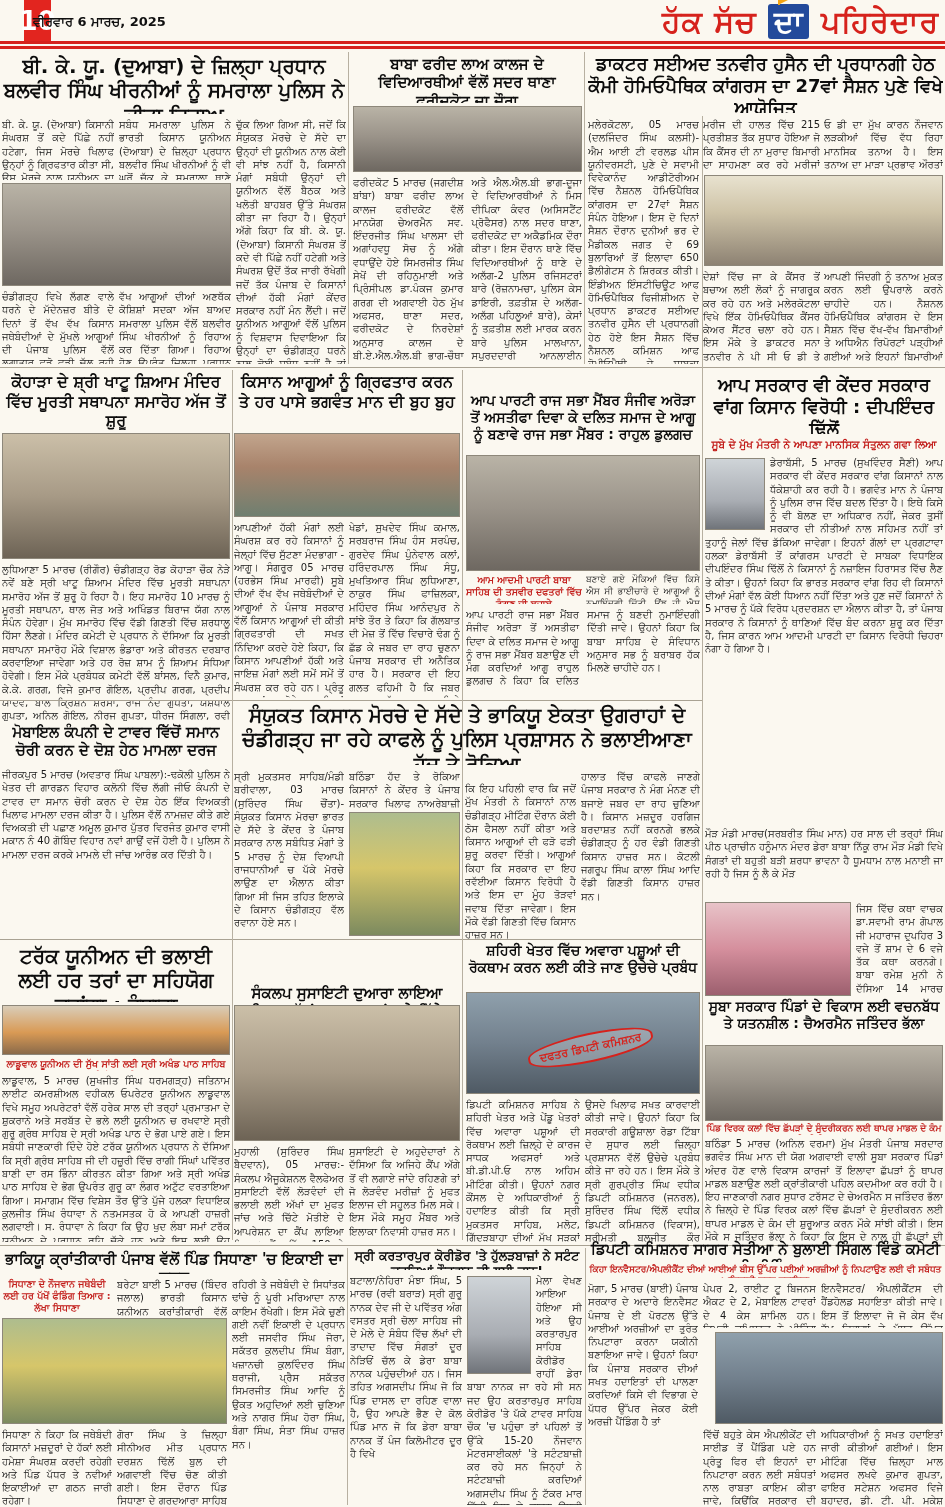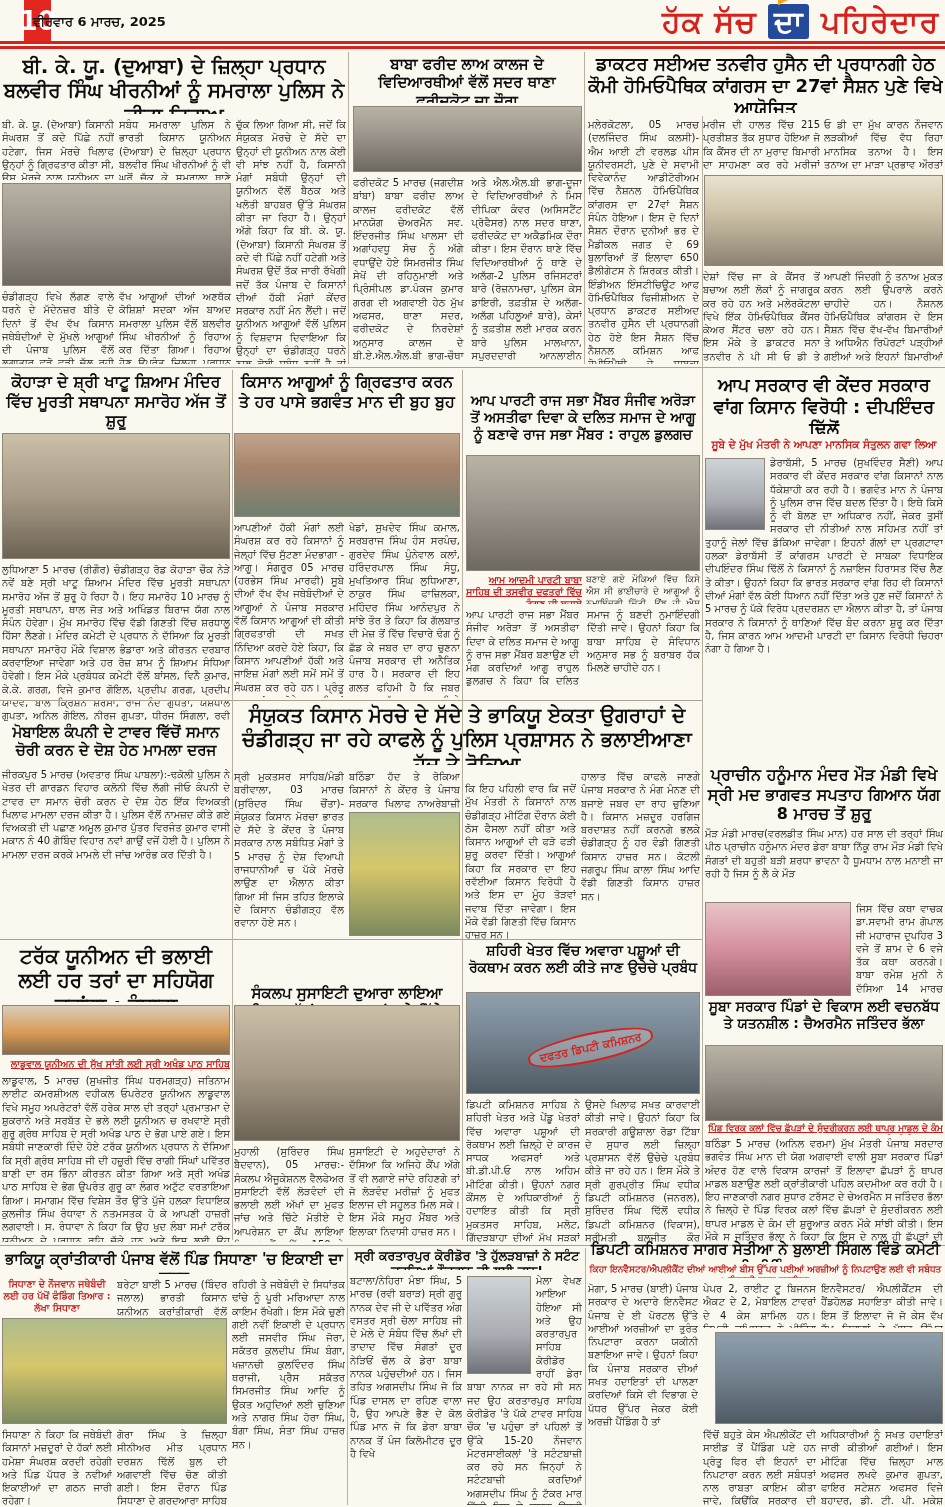--- a/index.html
+++ b/index.html
@@ -13,21 +13,21 @@
   .logo{color:#d6221c;font-weight:bold;font-size:30px;letter-spacing:1px;white-space:nowrap;}
   .logo .da{background:#234a9b;color:#fff;padding:0 6px;border-radius:3px;position:relative;}
   .flag{position:absolute;width:0;height:0;border-left:14px solid #f4a413;border-top:7px solid transparent;
         border-bottom:7px solid transparent;top:-14px;left:12px;}
   .flagpole{position:absolute;width:2px;height:16px;background:#f4a413;top:-15px;left:10px;}
   .redrule{background:#d6221c;height:3px;}
   
   .hl{font-weight:bold;color:#0c0c0c;text-align:center;line-height:1.22;overflow:hidden;}
   .bt{font-size:10px;line-height:1.33;text-align:justify;color:#1b1b1b;overflow:hidden;}
   .subhead-red{color:#c21d1a;font-weight:bold;text-align:center;overflow:hidden;}
-  .cap-red{color:#c21d1a;font-weight:bold;font-size:9.5px;text-align:right;line-height:1.25;overflow:hidden;text-decoration:underline;}
+  .cap-red{color:#c21d1a;font-weight:bold;font-size:9.5px;text-align:center;line-height:1.25;overflow:hidden;}
   .cols2{column-count:2;column-gap:8px;}
   
   .photo{border:1px solid #8d877a;overflow:hidden;}
   .ph-group{background:linear-gradient(180deg,#b9b3a6 0%,#9b948a 45%,#6e6861 100%);}
   .ph-stage{background:linear-gradient(180deg,#e8e2cf 0%,#cfc4a8 40%,#8d8273 100%);}
   .ph-flags{background:linear-gradient(180deg,#aebd8e 0%,#d6c66a 45%,#7c8a5f 100%);}
   .ph-brick{background:linear-gradient(180deg,#c2a58d 0%,#a8836b 40%,#6f7f70 100%);}
   .ph-meeting{background:linear-gradient(180deg,#8fa0ac 0%,#72808d 50%,#4f5a64 100%);}
   .ph-saint{background:linear-gradient(180deg,#e8c3c8 0%,#d58f9d 50%,#9c5f6e 100%);}
   .ph-saffron{background:linear-gradient(180deg,#d9cdb9 0%,#d99a55 55%,#8a6a4a 100%);}
@@ -106,22 +106,21 @@
   <div class="abs hl" style="left:2px;top:723px;width:228px;height:40px;font-size:15px;">ਮੋਬਾਇਲ ਕੰਪਨੀ ਦੇ ਟਾਵਰ ਵਿੱਚੋਂ ਸਮਾਨ ਚੋਰੀ ਕਰਨ ਦੇ ਦੋਸ਼ ਹੇਠ ਮਾਮਲਾ ਦਰਜ</div>
   <div class="abs bt" style="left:2px;top:768px;width:228px;height:168px;">ਜੀਰਕਪੁਰ 5 ਮਾਰਚ (ਅਵਤਾਰ ਸਿੰਘ ਪਾਬਲਾ):-ਢਕੋਲੀ ਪੁਲਿਸ ਨੇ ਖੇਤਰ ਦੀ ਗਾਰਡਨ ਵਿਹਾਰ ਕਲੋਨੀ ਵਿੱਚ ਲੱਗੀ ਜੀਓ ਕੰਪਨੀ ਦੇ ਟਾਵਰ ਦਾ ਸਮਾਨ ਚੋਰੀ ਕਰਨ ਦੇ ਦੋਸ਼ ਹੇਠ ਇੱਕ ਵਿਅਕਤੀ ਖਿਲਾਫ ਮਾਮਲਾ ਦਰਜ ਕੀਤਾ ਹੈ। ਪੁਲਿਸ ਵੱਲੋਂ ਨਾਮਜ਼ਦ ਕੀਤੇ ਗਏ ਵਿਅਕਤੀ ਦੀ ਪਛਾਣ ਅਮੂਲ ਕੁਮਾਰ ਪੁੱਤਰ ਵਿਰਜੰਤ ਕੁਮਾਰ ਵਾਸੀ ਮਕਾਨ ਨੰ 40 ਗੋਬਿੰਦ ਵਿਹਾਰ ਨਵਾਂ ਗਾਉਂ ਵਜੋਂ ਹੋਈ ਹੈ। ਪੁਲਿਸ ਨੇ ਮਾਮਲਾ ਦਰਜ ਕਰਕੇ ਮਾਮਲੇ ਦੀ ਜਾਂਚ ਆਰੰਭ ਕਰ ਦਿੱਤੀ ਹੈ।</div>
 
   <div class="abs hl" style="left:234px;top:703px;width:466px;height:62px;font-size:20px;">ਸੰਯੁਕਤ ਕਿਸਾਨ ਮੋਰਚੇ ਦੇ ਸੱਦੇ ਤੇ ਭਾਕਿਯੂ ਏਕਤਾ ਉਗਰਾਹਾਂ ਦੇ ਚੰਡੀਗੜ੍ਹ ਜਾ ਰਹੇ ਕਾਫਲੇ ਨੂੰ ਪੁਲਿਸ ਪ੍ਰਸ਼ਾਸਨ ਨੇ ਭਲਾਈਆਣਾ ਹੱਦ ਤੇ ਰੋਕਿਆ</div>
   <div class="abs bt" style="left:234px;top:770px;width:110px;height:166px;">ਸ੍ਰੀ ਮੁਕਤਸਰ ਸਾਹਿਬ/ਮੰਡੀ ਬਰੀਵਾਲਾ, 03 ਮਾਰਚ (ਸੁਰਿੰਦਰ ਸਿੰਘ ਚੌਂਤਾ)- ਸੰਯੁਕਤ ਕਿਸਾਨ ਮੋਰਚਾ ਭਾਰਤ ਦੇ ਸੱਦੇ ਤੇ ਕੇਂਦਰ ਤੇ ਪੰਜਾਬ ਸਰਕਾਰ ਨਾਲ ਸਬੰਧਿਤ ਮੰਗਾਂ ਤੇ 5 ਮਾਰਚ ਨੂੰ ਦੇਸ਼ ਵਿਆਪੀ ਰਾਜਧਾਨੀਆਂ ਚ ਪੱਕੇ ਮੋਰਚੇ ਲਾਉਣ ਦਾ ਐਲਾਨ ਕੀਤਾ ਗਿਆ ਸੀ ਜਿਸ ਤਹਿਤ ਇਲਾਕੇ ਦੇ ਕਿਸਾਨ ਚੰਡੀਗੜ੍ਹ ਵੱਲ ਰਵਾਨਾ ਹੋਏ ਸਨ।</div>
   <div class="abs bt" style="left:349px;top:770px;width:111px;height:40px;">ਬਠਿੰਡਾ ਹੱਦ ਤੇ ਰੋਕਿਆ ਕਿਸਾਨਾਂ ਨੇ ਕੇਂਦਰ ਤੇ ਪੰਜਾਬ ਸਰਕਾਰ ਖਿਲਾਫ ਨਾਅਰੇਬਾਜ਼ੀ ਵੀ ਕੀਤੀ। ਜ਼ਿਲ੍ਹਾ ਪ੍ਰਧਾਨ</div>
   <div class="abs photo ph-flags" style="left:349px;top:812px;width:111px;height:124px;"></div>
   <div class="abs bt" style="left:465px;top:770px;width:111px;height:166px;margin-top:12px;">ਕਿ ਇਹ ਪਹਿਲੀ ਵਾਰ ਕਿ ਜਦੋਂ ਮੁੱਖ ਮੰਤਰੀ ਨੇ ਕਿਸਾਨਾਂ ਨਾਲ ਚੰਡੀਗੜ੍ਹ ਮੀਟਿੰਗ ਦੌਰਾਨ ਕੋਈ ਠੋਸ ਫੈਸਲਾ ਨਹੀਂ ਕੀਤਾ ਅਤੇ ਕਿਸਾਨ ਆਗੂਆਂ ਦੀ ਫੜੋ ਫੜੀ ਸ਼ੁਰੂ ਕਰਵਾ ਦਿੱਤੀ। ਆਗੂਆਂ ਕਿਹਾ ਕਿ ਸਰਕਾਰ ਦਾ ਇਹ ਰਵੱਈਆ ਕਿਸਾਨ ਵਿਰੋਧੀ ਹੈ ਅਤੇ ਇਸ ਦਾ ਮੂੰਹ ਤੋੜਵਾਂ ਜਵਾਬ ਦਿੱਤਾ ਜਾਵੇਗਾ। ਇਸ ਮੌਕੇ ਵੱਡੀ ਗਿਣਤੀ ਵਿੱਚ ਕਿਸਾਨ ਹਾਜ਼ਰ ਸਨ।</div>
   <div class="abs bt" style="left:581px;top:770px;width:119px;height:166px;">ਹਾਲਾਤ ਵਿੱਚ ਕਾਫਲੇ ਜਾਣਗੇ ਪੰਜਾਬ ਸਰਕਾਰ ਨੇ ਮੰਗ ਮੰਨਣ ਦੀ ਬਜਾਏ ਜਬਰ ਦਾ ਰਾਹ ਚੁਣਿਆ ਹੈ। ਕਿਸਾਨ ਮਜ਼ਦੂਰ ਹਰਗਿਜ ਬਰਦਾਸ਼ਤ ਨਹੀਂ ਕਰਨਗੇ ਭਲਕੇ ਚੰਡੀਗੜ੍ਹ ਨੂੰ ਹਰ ਵੰਡੀ ਗਿਣਤੀ ਕਿਸਾਨ ਹਾਜ਼ਰ ਸਨ। ਕੋਟਲੀ ਜਗਰੂਪ ਸਿੰਘ ਕਾਲਾ ਸਿੰਘ ਆਦਿ ਵੱਡੀ ਗਿਣਤੀ ਕਿਸਾਨ ਹਾਜ਼ਰ ਸਨ।</div>
 
-  <div class="abs hl" style="left:705px;top:765px;width:238px;height:58px;font-size:16px;">ਪ੍ਰਾਚੀਨ ਹਨੂੰਮਾਨ ਮੰਦਰ ਮੌੜ ਮੰਡੀ ਵਿਖੇ ਸ੍ਰੀ ਮਦ ਭਾਗਵਤ ਸਪਤਾਹ ਗਿਆਨ ਯੱਗ 8 ਮਾਰਚ ਤੋਂ ਸ਼ੁਰੂ</div>
-  <div class="abs bt" style="left:705px;top:827px;width:238px;height:72px;">ਮੌੜ ਮੰਡੀ ਮਾਰਚ(ਵਰਲਡੀਤ ਸਿੰਘ ਮਾਨ) ਹਰ ਸਾਲ ਦੀ ਤਰ੍ਹਾਂ ਸਿੰਘ ਪੀਠ ਪ੍ਰਾਚੀਨ ਹਨੂੰਮਾਨ ਮੰਦਰ ਡੇਰਾ ਬਾਬਾ ਨਿੱਕੂ ਰਾਮ ਮੌੜ ਮੰਡੀ ਵਿਖੇ ਸੰਗਤਾਂ ਦੀ ਬਹੁਤੀ ਬੜੀ ਸ਼ਰਧਾ ਭਾਵਨਾ ਹੈ ਧੂਮਧਾਮ ਨਾਲ ਮਨਾਈ ਜਾ ਰਹੀ ਹੈ ਜਿਸ ਨੂੰ ਲੈ ਕੇ ਮੌੜ</div>
+  <div class="abs bt" style="left:705px;top:827px;width:238px;height:72px;">ਮੌੜ ਮੰਡੀ ਮਾਰਚ(ਸਰਬਰੀਤ ਸਿੰਘ ਮਾਨ) ਹਰ ਸਾਲ ਦੀ ਤਰ੍ਹਾਂ ਸਿੰਘ ਪੀਠ ਪ੍ਰਾਚੀਨ ਹਨੂੰਮਾਨ ਮੰਦਰ ਡੇਰਾ ਬਾਬਾ ਨਿੱਕੂ ਰਾਮ ਮੌੜ ਮੰਡੀ ਵਿਖੇ ਸੰਗਤਾਂ ਦੀ ਬਹੁਤੀ ਬੜੀ ਸ਼ਰਧਾ ਭਾਵਨਾ ਹੈ ਧੂਮਧਾਮ ਨਾਲ ਮਨਾਈ ਜਾ ਰਹੀ ਹੈ ਜਿਸ ਨੂੰ ਲੈ ਕੇ ਮੌੜ</div>
   <div class="abs photo ph-saint" style="left:705px;top:902px;width:146px;height:94px;"></div>
   <div class="abs bt" style="left:856px;top:902px;width:87px;height:94px;">ਜਿਸ ਵਿੱਚ ਕਥਾ ਵਾਚਕ ਡਾ.ਸਵਾਮੀ ਰਾਮ ਗੋਪਾਲ ਜੀ ਮਹਾਰਾਜ ਦੁਪਹਿਰ 3 ਵਜੇ ਤੋਂ ਸ਼ਾਮ ਦੇ 6 ਵਜੇ ਤੱਕ ਕਥਾ ਕਰਨਗੇ। ਬਾਬਾ ਰਮੇਸ਼ ਮੁਨੀ ਨੇ ਦੱਸਿਆ 14 ਮਾਰਚ ਦਿਨ ਸ਼ੁਕਰਵਾਰ ਨੂੰ ਸਵੇਰੇ 7 ਵਜੇ ਹਵਨ ਹੋਵੇਗਾ ਸ੍ਰੀ ਮਦ ਭਾਗਵਤ ਸਪਤਾਹ ਦੇ ਭੋਗ 10.30 ਵਜੇ ਪਾਏ ਜਾਣਗੇ। ਭੋਗ ਉਪਰੰਤ ਭੰਡਾਰਾ ਵਰਤਾਇਆ ਜਾਵੇਗਾ। ਇਸ ਮੌਕੇ ਸੰਤ ਰਵਿੰਦਰ ਮੁਨੀ, ਸੰਤ ਰਤਨ ਮੁਨੀ, ਮਹੰਤ ਨੰਦੀ ਦਾਸ ਕੋਠਪੁਰਾ, ਸਵਾਮੀ ਕੈਲਾਸ਼ ਮੁਨੀ, ਸੰਤ ਕਰਮ ਦਾਸ ਅਤੇ ਸੰਤ ਰਾਮ ਮੁਨੀ ਹਾਜ਼ਰ ਸਨ। ਇਸ ਮੌਕੇ ਮਹੰਤ ਰਮੇਸ਼ ਮੁਨੀ ਜੀ ਨੇ ਇਲਾਕਾ ਵਾਸੀਆਂ ਨੂੰ ਅਪੀਲ ਕੀਤੀ ਕਿ ਸ੍ਰੀ ਮਦ ਭਾਗਵਤ ਸਪਤਾਹ ਗਿਆਨ ਯੱਗ ਵਿੱਚ ਪਹੁੰਚ ਕੇ ਆਪਣਾ ਜੀਵਨ ਸਫਲ ਬਣਾਉ।</div>
 
   <div class="abs hline" style="left:0;top:939px;width:702px;"></div>
 
   <div class="abs hl" style="left:2px;top:944px;width:228px;height:58px;font-size:20px;">ਟਰੱਕ ਯੂਨੀਅਨ ਦੀ ਭਲਾਈ ਲਈ ਹਰ ਤਰਾਂ ਦਾ ਸਹਿਯੋਗ ਕਰਾਂਗਾ : ਰੰਧਾਵਾ</div>
   <div class="abs photo ph-saffron" style="left:2px;top:1005px;width:228px;height:50px;"></div>
   <div class="abs cap-red" style="left:2px;top:1058px;width:228px;height:13px;">ਲਾਡੂਵਾਲ ਯੂਨੀਅਨ ਦੀ ਸੁੱਖ ਸਾਂਤੀ ਲਈ ਸ੍ਰੀ ਅਖੰਡ ਪਾਠ ਸਾਹਿਬ ਦੇ ਭੋਗ ਪਾਏ</div>
   <div class="abs bt" style="left:2px;top:1074px;width:228px;height:168px;">ਲਾਡੂਵਾਲ, 5 ਮਾਰਚ (ਸੁਖਜੀਤ ਸਿੰਘ ਧਰਮਗੜ੍ਹ) ਜਤਿਨਾਮ ਲਾਈਟ ਕਮਰਸ਼ੀਅਲ ਵਹੀਕਲ ਓਪਰੇਟਰ ਯੂਨੀਅਨ ਲਾਡੂਵਾਲ ਵਿਖੇ ਸਮੂਹ ਅਪਰੇਟਰਾਂ ਵੱਲੋਂ ਹਰੇਕ ਸਾਲ ਦੀ ਤਰ੍ਹਾਂ ਪ੍ਰਮਾਤਮਾ ਦੇ ਸ਼ੁਕਰਾਨੇ ਅਤੇ ਸਰਬੱਤ ਦੇ ਭਲੇ ਲਈ ਯੂਨੀਅਨ ਚ ਰਖਵਾਏ ਸ੍ਰੀ ਗੁਰੂ ਗ੍ਰੰਥ ਸਾਹਿਬ ਦੇ ਸ੍ਰੀ ਅਖੰਡ ਪਾਠ ਦੇ ਭੋਗ ਪਾਏ ਗਏ। ਇਸ ਸਬੰਧੀ ਜਾਣਕਾਰੀ ਦਿੰਦੇ ਹੋਏ ਟਰੱਕ ਯੂਨੀਅਨ ਪ੍ਰਧਾਨ ਨੇ ਦੱਸਿਆ ਕਿ ਸ੍ਰੀ ਗ੍ਰੰਥ ਸਾਹਿਬ ਜੀ ਦੀ ਹਜ਼ੂਰੀ ਵਿੱਚ ਰਾਗੀ ਸਿੰਘਾਂ ਪਵਿੱਤਰ ਬਾਣੀ ਦਾ ਰਸ ਭਿੰਨਾ ਕੀਰਤਨ ਕੀਤਾ ਗਿਆ ਅਤੇ ਸ੍ਰੀ ਅਖੰਡ ਪਾਠ ਸਾਹਿਬ ਦੇ ਭੋਗ ਉਪਰੰਤ ਗੁਰੂ ਕਾ ਲੰਗਰ ਅਟੁੱਟ ਵਰਤਾਇਆ ਗਿਆ। ਸਮਾਗਮ ਵਿੱਚ ਵਿਸ਼ੇਸ ਤੌਰ ਉੱਤੇ ਪੁੱਜੇ ਹਲਕਾ ਵਿਧਾਇਕ ਕੁਲਜੀਤ ਸਿੰਘ ਰੰਧਾਵਾ ਨੇ ਨਤਮਸਤਕ ਹੋ ਕੇ ਆਪਣੀ ਹਾਜ਼ਰੀ ਲਗਵਾਈ। ਸ. ਰੰਧਾਵਾ ਨੇ ਕਿਹਾ ਕਿ ਉਹ ਖੁਦ ਲੰਬਾ ਸਮਾਂ ਟਰੱਕ ਯੂਨੀਅਨ ਦੇ ਪ੍ਰਧਾਨ ਰਹਿ ਚੁੱਕੇ ਹਨ ਅਤੇ ਇਸ ਲਈ ਉਹ ਆਪਰੇਟਰਾਂ ਤੇ ਡਰਾਈਵਰਾਂ ਦੀਆਂ ਮੁਸ਼ਕਿਲਾਂ ਨੂੰ ਚੰਗੀ ਤਰ੍ਹਾਂ ਜਾਣਦੇ ਹਨ। ਉਨ੍ਹਾਂ ਵਾਅਦਾ ਕੀਤਾ ਕਿ ਉਹ ਟਰੱਕ ਯੂਨੀਅਨ ਦੀ ਭਲਾਈ ਲਈ ਹਰ ਤਰ੍ਹਾਂ ਦਾ ਸਹਿਯੋਗ ਦੇਣ ਲਈ ਤਿਆਰ ਹਨ ਅਤੇ ਟਰੱਕ ਓਪਰੇਟਰ ਦੀ ਹਰ ਮੁਸ਼ਕਿਲ ਦਾ ਹੱਲ ਕੀਤਾ ਜਾਵੇਗਾ। ਉਨ੍ਹਾਂ ਕਿਹਾ ਵਾਹਿਗੁਰੂ ਅੱਗੇ ਅਰਦਾਸ ਕੀਤੀ ਕਿ ਹਮੇਸ਼ਾ ਇਨ੍ਹਾਂ ਆਪਰੇਟਰਾਂ ਅਤੇ ਡਰਾਈਵਰ ਭਰਾਵਾਂ ਨੂੰ ਚੜ੍ਹਦੀ ਕਲਾ ਚ ਰੱਖੇ। ਇਸ ਮੌਕੇ ਹਲਕਾ ਵਿਧਾਇਕ ਕੁਲਜੀਤ ਸਿੰਘ ਰੰਧਾਵਾ ਦਾ ਵਿਸ਼ੇਸ ਤੌਰ ਉੱਤੇ ਸਨਮਾਨ ਕੀਤਾ ਗਿਆ।</div>
 

